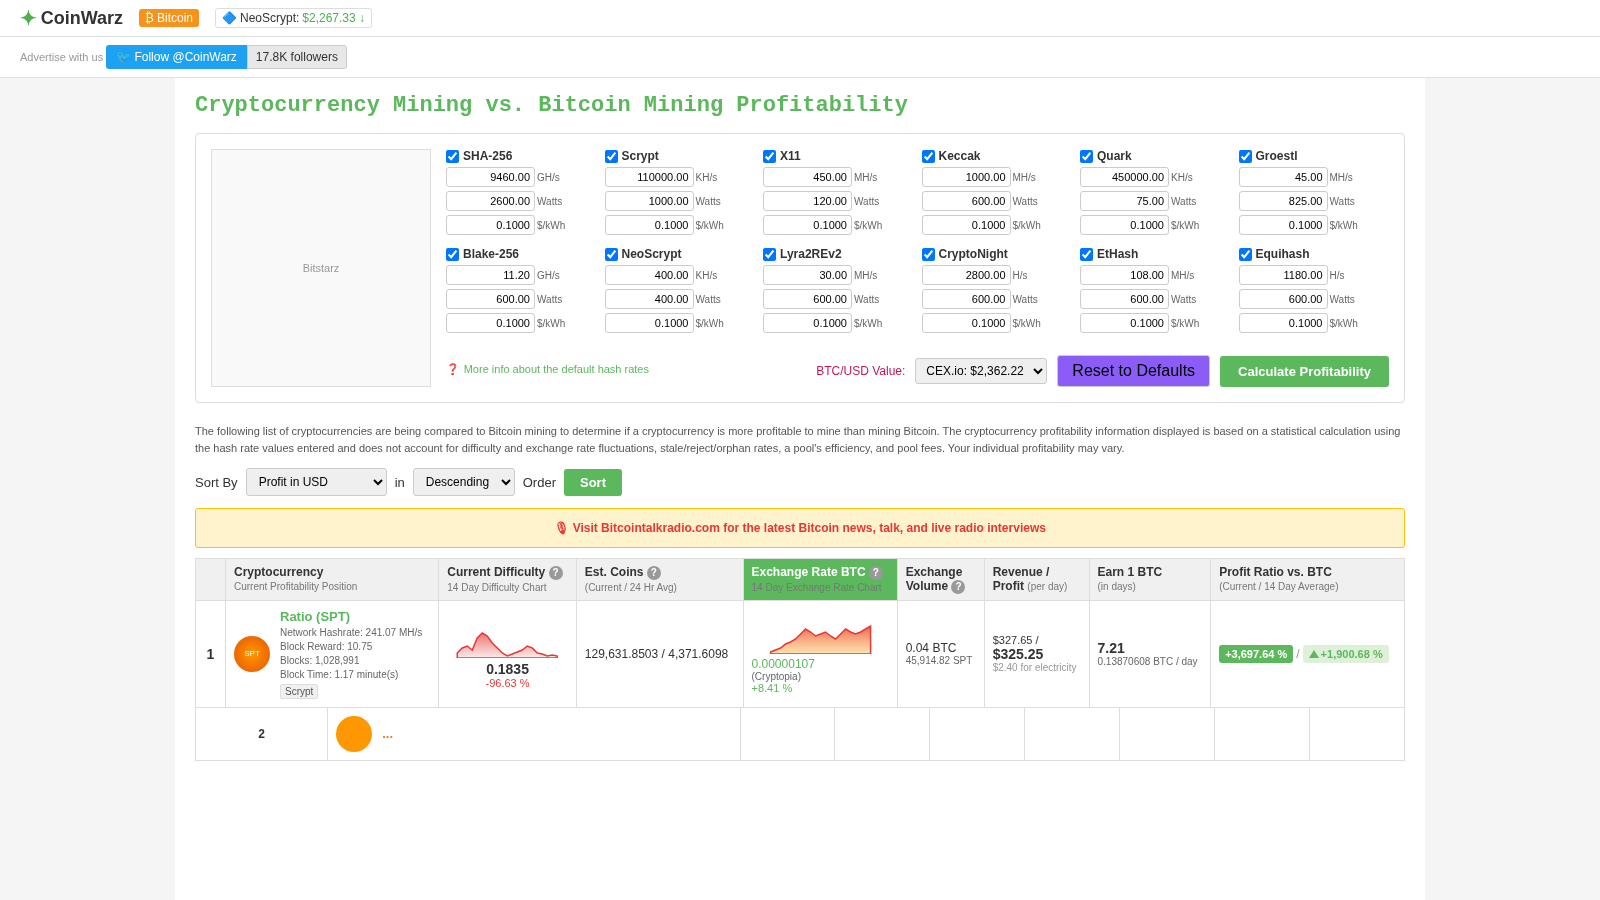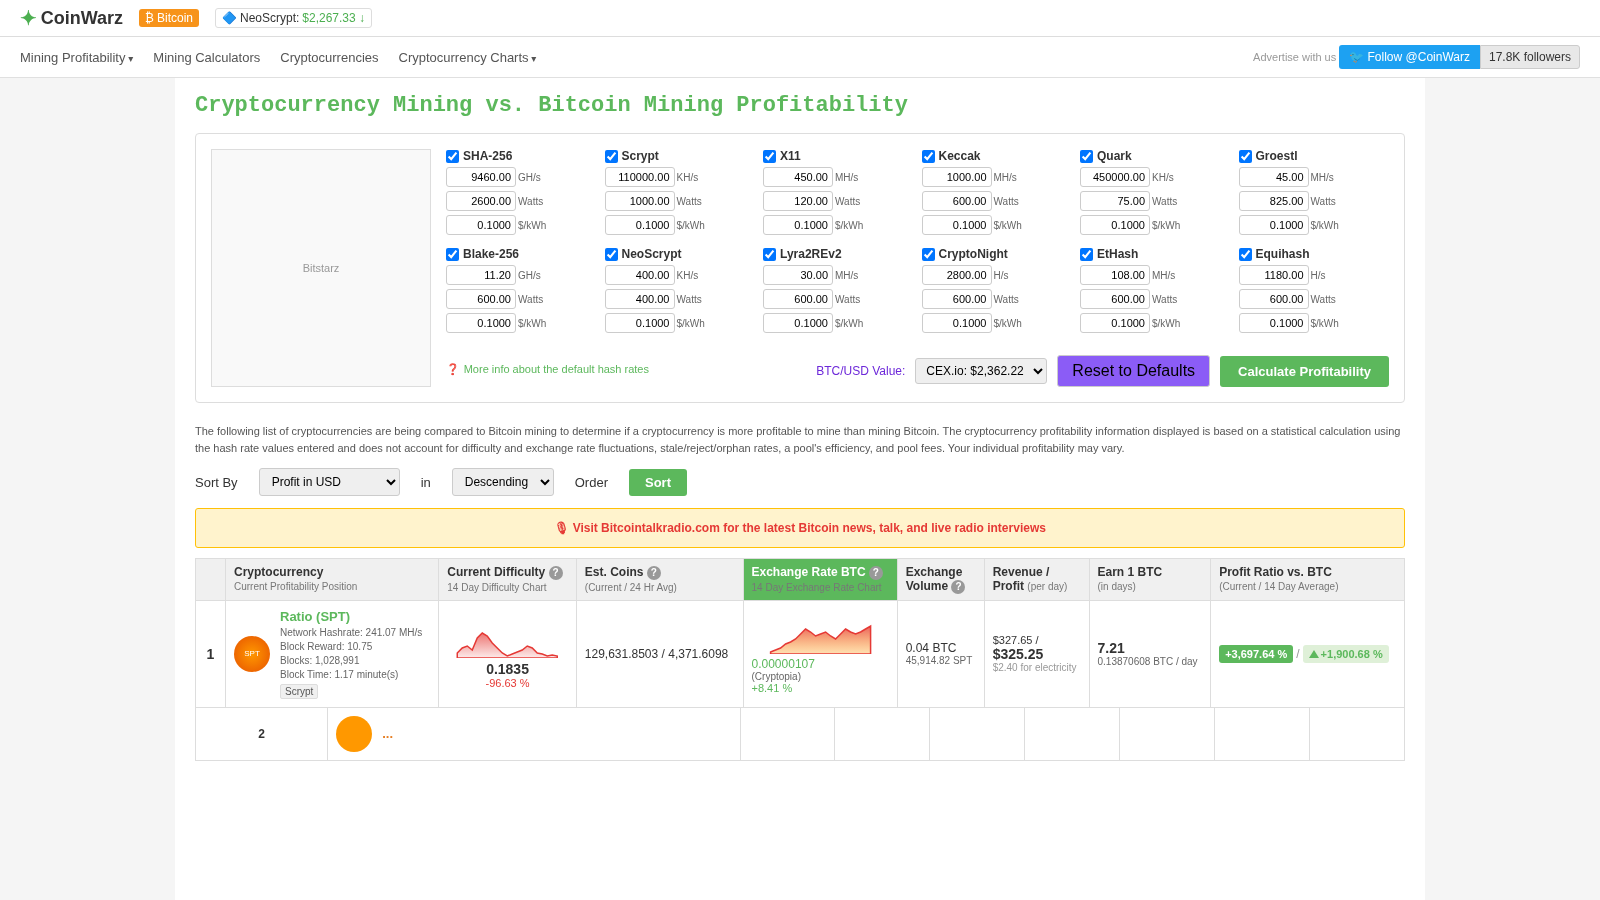--- a/index.html
+++ b/index.html
@@ -60,35 +60,35 @@
       display: flex;
       gap: 15px;
     }
     .calc-ad { width: 220px; flex-shrink: 0; border: 1px solid #ddd; display: flex; align-items: center; justify-content: center; color: #999; font-size: 11px; background: #f9f9f9; }
     .calc-right { flex: 1; }
     .algo-grid { display: grid; grid-template-columns: repeat(6, 1fr); gap: 10px 8px; margin-bottom: 12px; }
     .algo-col { display: flex; flex-direction: column; gap: 4px; }
     .algo-label { display: flex; align-items: flex-end; gap: 4px; font-size: 12px; font-weight: bold; }
     .algo-label input[type=checkbox] { margin: 0; }
     .input-row { display: flex; align-items: center; gap: 2px; }
-    .input-row input { width: 70px; border: 1px solid #ccc; border-radius: 3px; padding: 3px 4px; font-size: 11px; text-align: right; }
+    .input-row input { width: 89px; border: 1px solid #ccc; border-radius: 3px; padding: 3px 4px; font-size: 11px; text-align: right; }
     .input-row .unit { font-size: 10px; color: #666; min-width: 28px; }
     .calc-footer { display: flex; align-items: center; justify-content: flex-end; gap: 10px; margin-top: 10px; }
-    .btcusd-label { font-size: 12px; color: #6d28d9; }
+    .btcusd-label { font-size: 12px; color: #be185d; }
     .btcusd-select { border: 1px solid #ccc; border-radius: 3px; padding: 4px 6px; font-size: 12px; }
     .reset-btn { background: #8b5cf6; border: 1px solid #ccc; border-radius: 3px; padding: 6px 14px; font-size: 16px; cursor: pointer; }
     .calc-btn { background: #5cb85c; color: #fff; border: none; border-radius: 3px; padding: 8px 18px; font-size: 13px; cursor: pointer; font-weight: bold; }
     .more-info { font-size: 11px; color: #5cb85c; cursor: pointer; display: flex; align-items: center; gap: 4px; margin-top: 6px; }
 
     
     .section-title { color: #5cb85c; font-size: 18px; font-weight: bold; margin: 15px 0 8px; font-family: 'Courier New', monospace; }
     .section-desc { font-size: 11px; color: #555; line-height: 1.5; margin-bottom: 12px; }
 
     
-    .sort-bar { display: flex; align-items: center; gap: 21px; margin-bottom: 12px; }
+    .sort-bar { display: flex; align-items: center; gap: 8px; margin-bottom: 12px; }
     .sort-label { font-size: 13px; }
     .sort-select { border: 1px solid #ccc; border-radius: 3px; padding: 5px 8px; font-size: 12px; }
     .sort-btn { background: #5cb85c; color: #fff; border: none; border-radius: 3px; padding: 6px 16px; font-size: 13px; cursor: pointer; font-weight: bold; }
 
     
     .radio-banner { background: #fff3cd; border: 1px solid #ffc107; border-radius: 3px; padding: 12px 12px; text-align: center; font-size: 12px; color: #e53935; font-weight: bold; margin-bottom: 10px; }
 
     
     .coin-table { width: 100%; border-collapse: collapse; font-size: 12px; }
     .coin-table th { background: #f0f0f0; border: 1px solid #ddd; padding: 6px 8px; text-align: left; vertical-align: top; }
@@ -145,26 +145,20 @@
     <span>🔷</span>
     <span>NeoScrypt:</span>
     <span class="price">
       <span>$2,267.33</span>
       <span>↓</span>
     </span>
   </div>
 </div>
 
 <div class="nav-bar">
-  <div class="nav-links">
-    <a class="nav-link has-dropdown">Mining Profitability</a>
-    <a class="nav-link">Mining Calculators</a>
-    <a class="nav-link">Cryptocurrencies</a>
-    <a class="nav-link has-dropdown">Cryptocurrency Charts</a>
-  </div>
   <div style="display:flex;align-items:center;gap:3px;">
     <span style="font-size:11px;color:#999;">Advertise with us</span>
     <div class="twitter-follow">
       <button class="follow-btn">🐦 <span>Follow @CoinWarz</span></button>
       <span class="follower-count">17.8K followers</span>
     </div>
   </div>
 </div>
 
 <div class="main-content">

